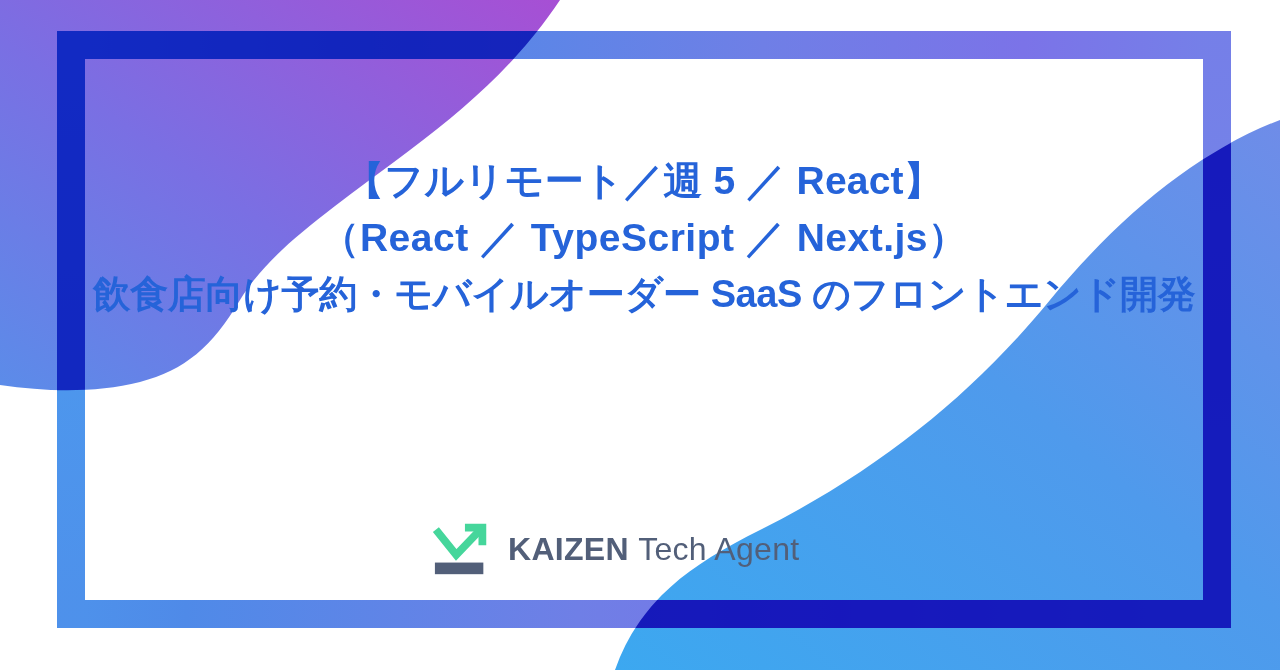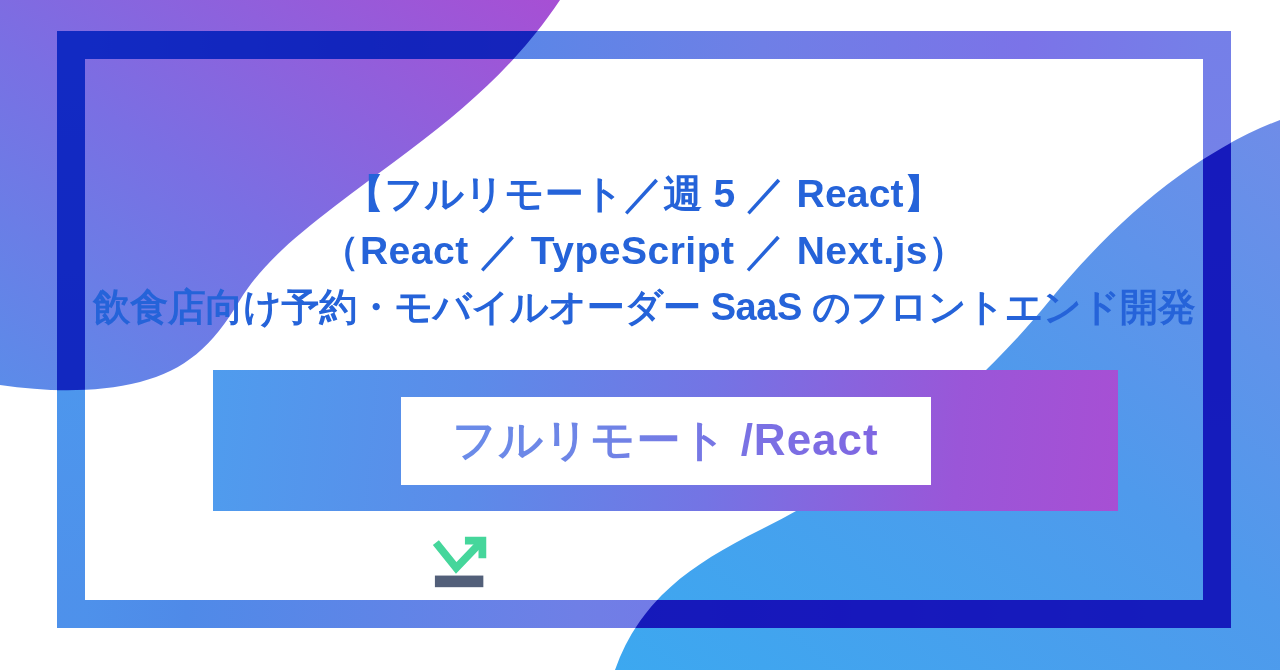--- a/index.html
+++ b/index.html
@@ -52,21 +52,21 @@
     position: absolute;
     inset: 0;
     mix-blend-mode: multiply;
     pointer-events: none;
   }
 
   
   .content {
     position: absolute;
     left: 85px;
-    top: 62px;
+    top: 49px;
     width: 1118px;
     height: 541px;
     display: flex;
     flex-direction: column;
     align-items: center;
   }
 
   .headline {
     margin: 0;
     padding: 0;
@@ -189,28 +189,26 @@
   </div>
 
   <div class="content">
 
     <div class="headline">
       <span class="line line-1">【フルリモート／週 5 ／ React】</span>
       <span class="line line-3">（React ／ TypeScript ／ Next.js）</span>
       <span class="line line-2">飲食店向け予約・モバイルオーダー SaaS のフロントエンド開発</span>
     </div>
 
-    <div class="banner">
-      <div class="banner-inner">
-        <span class="banner-text">フルリモート /React</span>
-      </div>
-    </div>
 
     <div class="logo">
       <svg class="logo-mark" viewBox="0 0 64 64">
         <path d="M4 12 L25 38 L50 12" fill="none" stroke="#45D69B" stroke-width="8" stroke-linecap="butt" stroke-linejoin="miter"></path>
         <path d="M34 6 L56 6 L56 28 L48 28 L48 14 L34 14 Z" fill="#45D69B"></path>
         <rect x="3" y="46" width="50" height="12" fill="#525F79"></rect>
       </svg>
+      <div class="logo-text">
+        <span class="brand">KAIZEN</span><span>&nbsp;</span><span class="suffix">Tech Agent</span>
+      </div>
     </div>
 
   </div>
 </div>
 
 </body></html>

